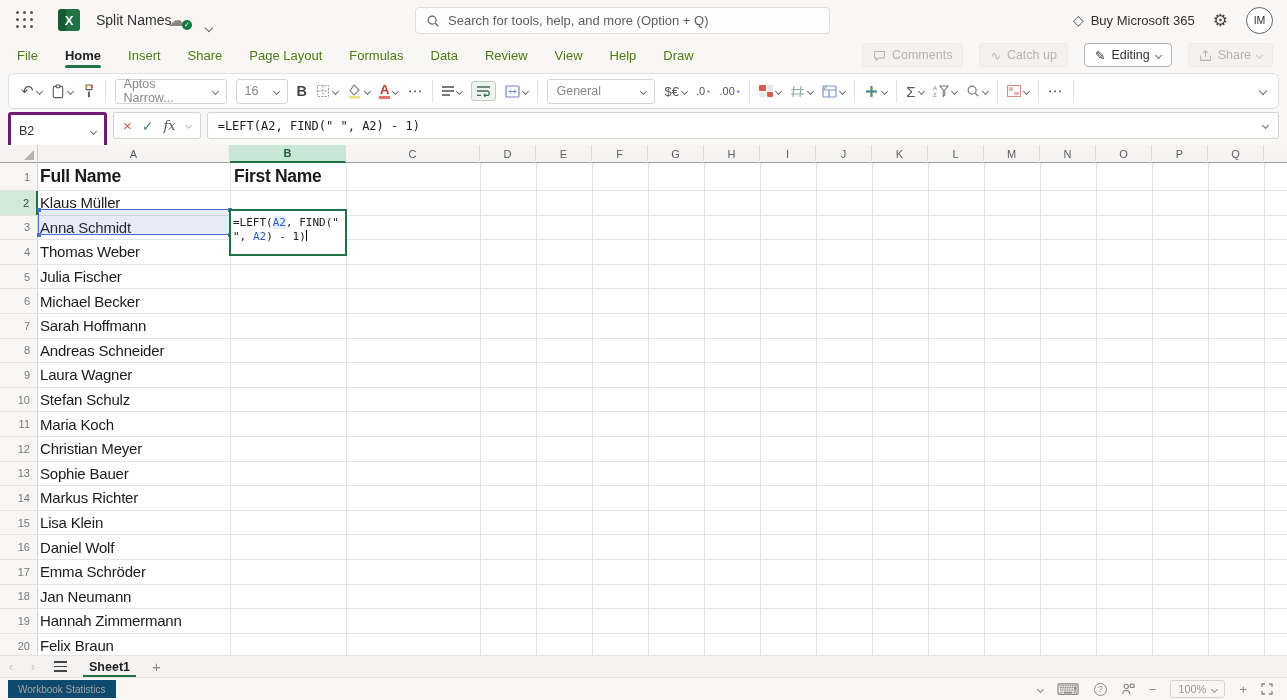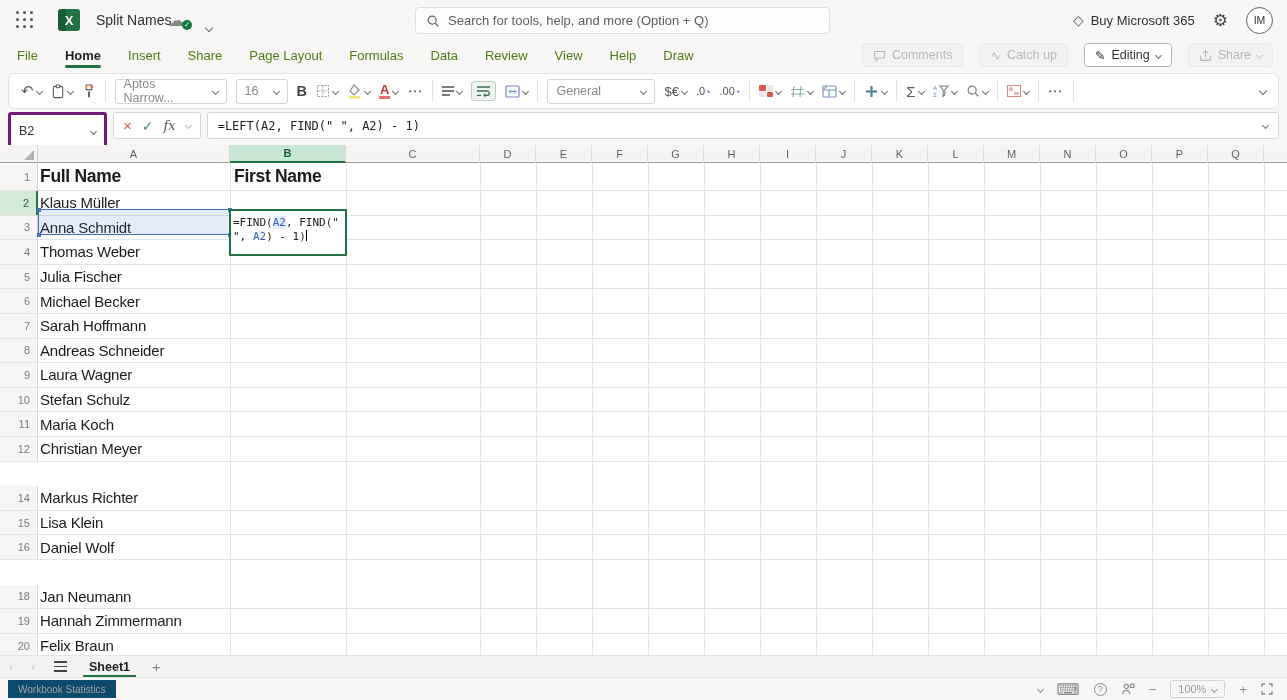--- a/index.html
+++ b/index.html
@@ -393,21 +393,21 @@
         <div class="colhead" style="left: 1208px; width: 56px;">Q</div>
       </div>
     <div class="gridbody" id="gridbody">
       <div class="ref-box">
           <i class="tl"></i>
           <i class="tr"></i>
           <i class="bl"></i>
           <i class="br"></i>
         </div>
       <div class="edit-cell" id="editcell">
-          <div><span>=FIND(</span><span class="refhl">A2</span><span>, FIND("</span></div>
+          <div><span>=LEFT(</span><span class="refhl">A2</span><span>, FIND("</span></div>
           <div><span>", </span><span class="ref">A2</span><span>) - 1)</span><span class="caret"></span></div>
         </div>
     <div class="vline" style="left: 230px;"></div>
         <div class="vline" style="left: 346px;"></div>
         <div class="vline" style="left: 480px;"></div>
         <div class="vline" style="left: 536px;"></div>
         <div class="vline" style="left: 592px;"></div>
         <div class="vline" style="left: 648px;"></div>
         <div class="vline" style="left: 704px;"></div>
         <div class="vline" style="left: 760px;"></div>
@@ -466,31 +466,39 @@
           <div class="cellA">Stefan Schulz</div>
         </div>
         <div class="grow" style="top: 249.4px; height: 24.6px;">
           <div class="gutter">11</div>
           <div class="cellA">Maria Koch</div>
         </div>
         <div class="grow" style="top: 274px; height: 24.6px;">
           <div class="gutter">12</div>
           <div class="cellA">Christian Meyer</div>
         </div>
+        <div class="grow" style="top: 298.6px; height: 24.6px;">
+          <div class="gutter">13</div>
+          <div class="cellA">Sophie Bauer</div>
+        </div>
         <div class="grow" style="top: 323.2px; height: 24.6px;">
           <div class="gutter">14</div>
           <div class="cellA">Markus Richter</div>
         </div>
         <div class="grow" style="top: 347.8px; height: 24.6px;">
           <div class="gutter">15</div>
           <div class="cellA">Lisa Klein</div>
         </div>
         <div class="grow" style="top: 372.4px; height: 24.6px;">
           <div class="gutter">16</div>
           <div class="cellA">Daniel Wolf</div>
+        </div>
+        <div class="grow" style="top: 397px; height: 24.6px;">
+          <div class="gutter">17</div>
+          <div class="cellA">Emma Schröder</div>
         </div>
         <div class="grow" style="top: 421.6px; height: 24.6px;">
           <div class="gutter">18</div>
           <div class="cellA">Jan Neumann</div>
         </div>
         <div class="grow" style="top: 446.2px; height: 24.6px;">
           <div class="gutter">19</div>
           <div class="cellA">Hannah Zimmermann</div>
         </div>
         <div class="grow" style="top: 470.8px; height: 24.6px;">

